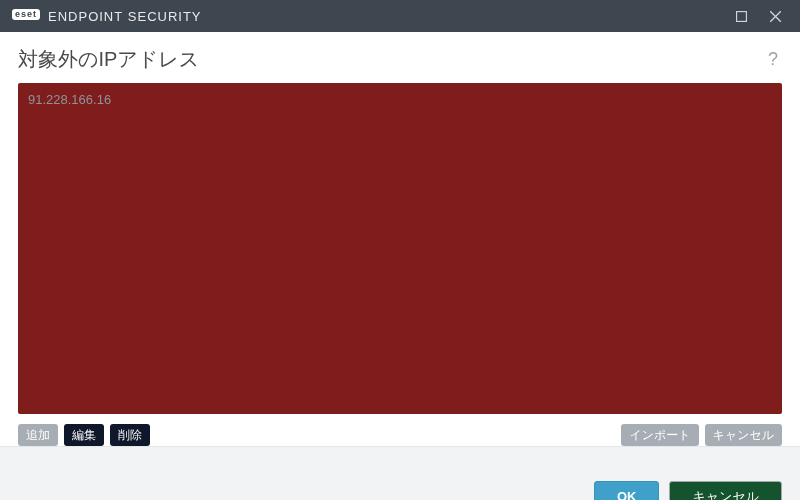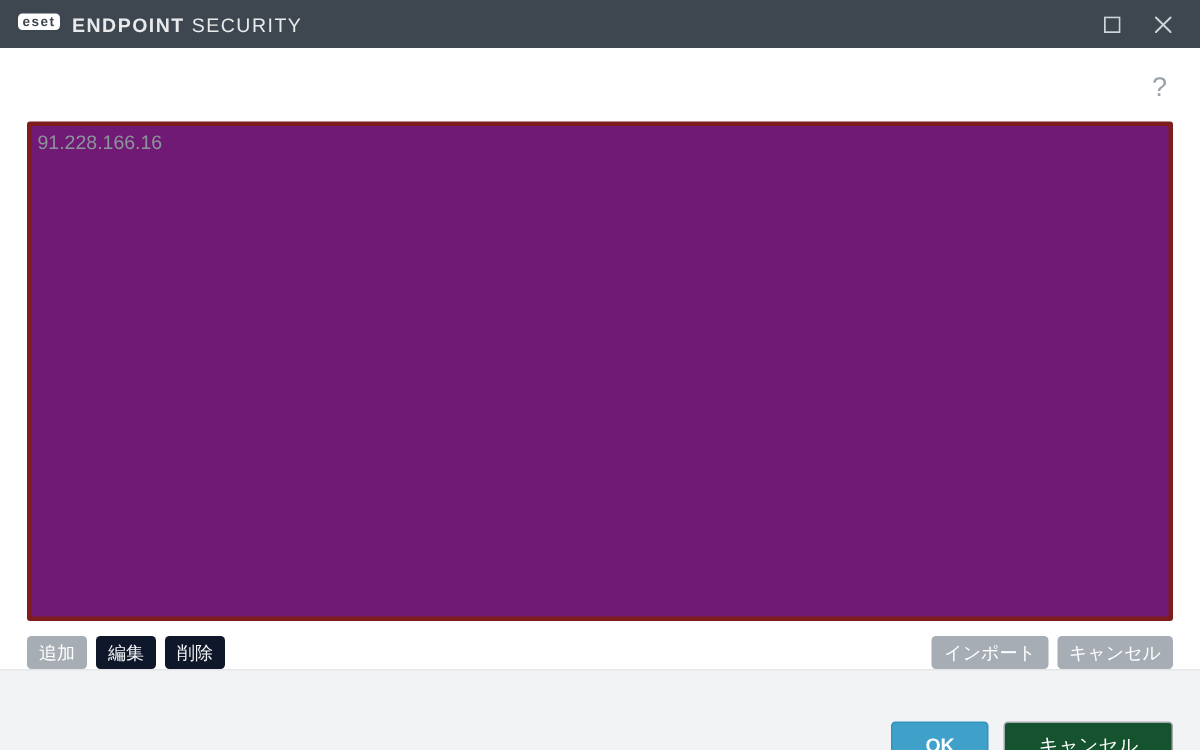--- a/index.html
+++ b/index.html
@@ -13,43 +13,43 @@
     padding: 0 8px 0 12px;
   }
   .brand { display: flex; align-items: flex-start; gap: 8px; font-size: 13px; letter-spacing: 1px; }
   .brand-logo {
     display: inline-flex; align-items: center; justify-content: center;
     font-size: 9px; font-weight: bold;
     background: #fff; color: #3e464f; border-radius: 3px;
     padding: 1px 3px; line-height: 1;
   }
   .brand-text { font-weight: 300; color: #e8eaec; }
-  .brand-text b { font-weight: 700; margin-top: 23px; }
+  .brand-text b { font-weight: 400; margin-top: 23px; }
   .titlebar-spacer { flex: 1; }
   .win-btn {
     width: 34px; height: 32px; display: flex; align-items: center; justify-content: center;
     color: #cfd4d9; cursor: pointer;
   }
   .win-btn svg { width: 11px; height: 11px; stroke: currentColor; stroke-width: 1.3; fill: none; }
   .content {
     padding: 14px 18px 0 18px;
     display: flex; flex-direction: column;
     height: calc(500px - 32px - 54px);
   }
   .heading-row { display: flex; align-items: center; margin-bottom: 10px; }
   .heading {
     font-size: 20px; color: #4a4a4a; font-weight: 400;
   }
   .heading-spacer { flex: 1; }
   .help-icon { color: #9aa1a8; font-size: 18px; cursor: pointer; padding: 2px 4px; }
   .listbox {
     flex: 1;
-    border: 3px solid #7f1d1d;
+    border: 6px solid #7f1d1d;
     border-radius: 2px;
-    background: #701a75;
+    background: #7f1d1d;
     overflow: auto;
     padding: 2px 4px;
     font-size: 13px;
     color: #8d939a;
   }
   .list-item { line-height: 18px; white-space: nowrap; }
   .list-actions {
     display: flex; align-items: center;
     margin-top: 10px; gap: 6px;
   }
@@ -104,20 +104,21 @@
   <div class="win-btn">
     <svg viewBox="0 0 11 11">
         <line x1="0" y1="0" x2="11" y2="11"></line>
         <line x1="11" y1="0" x2="0" y2="11"></line>
       </svg>
   </div>
 </div>
 
 <div class="content">
   <div class="heading-row">
+    <div class="heading">対象外のIPアドレス</div>
     <div class="heading-spacer"></div>
     <div class="help-icon">?</div>
   </div>
 
   <div class="listbox">
     <div class="list-item">91.228.166.16</div>
   </div>
 
   <div class="list-actions">
     <button class="btn-small">追加</button>

